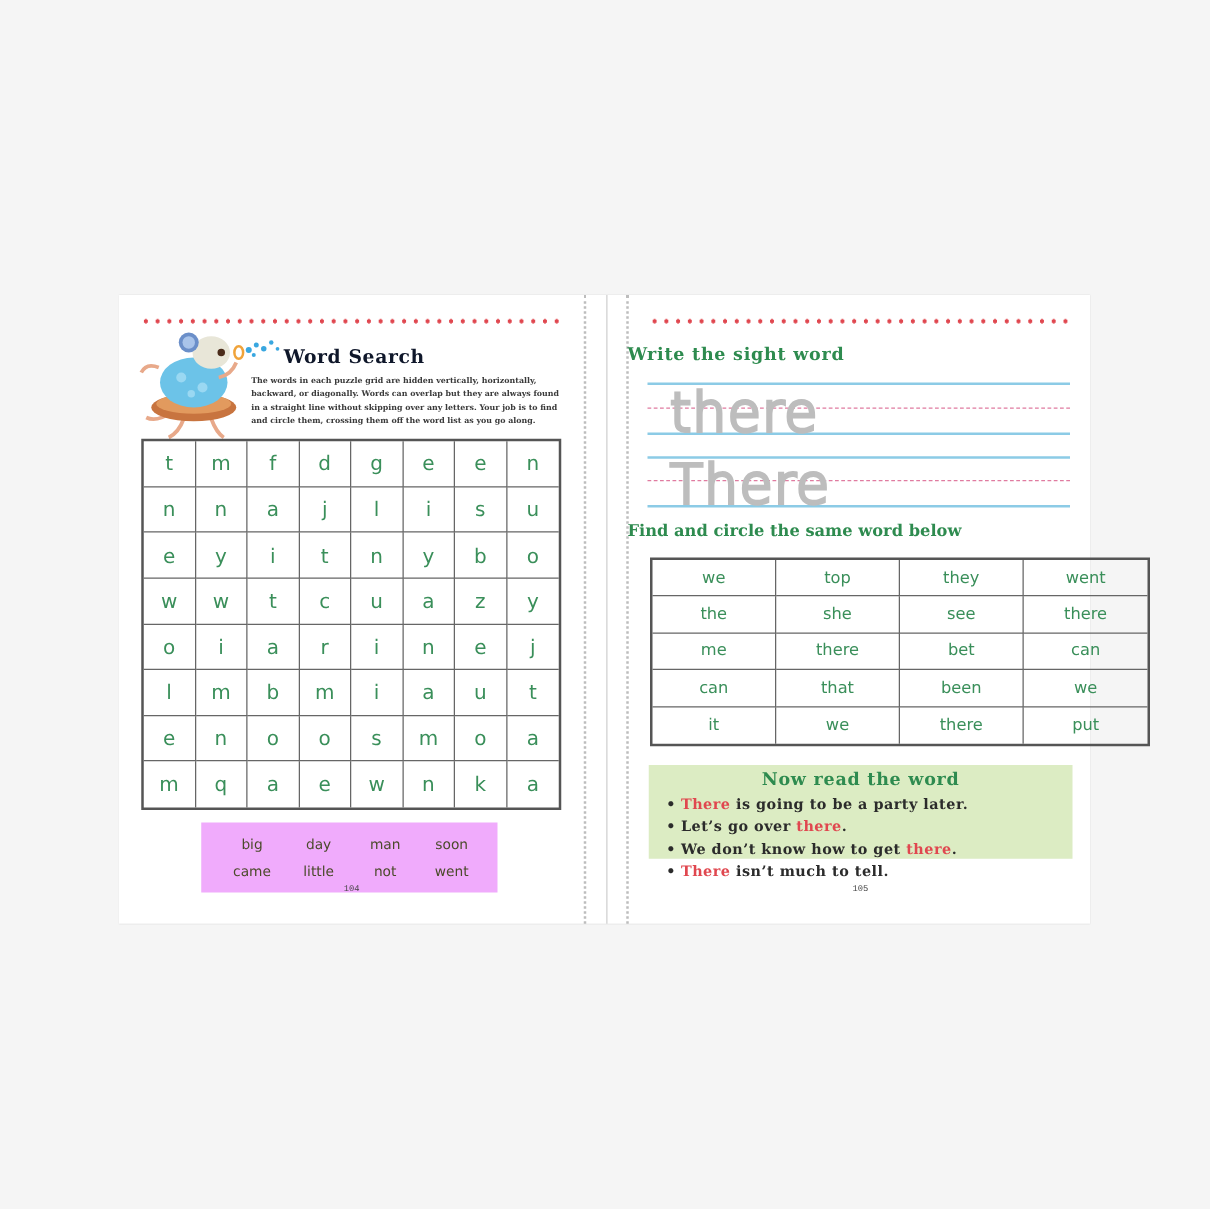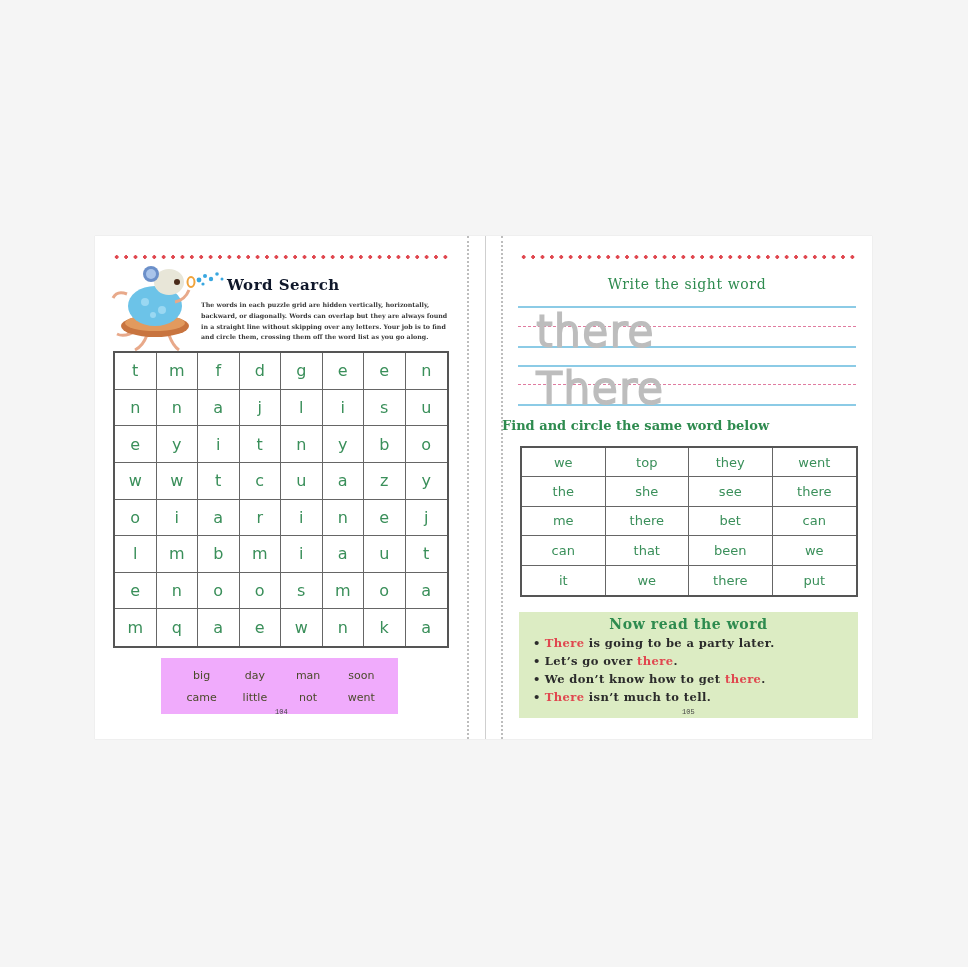--- a/index.html
+++ b/index.html
@@ -59,53 +59,53 @@
     font-family: "DejaVu Sans", sans-serif; font-size: 11px; color: #4a4a2a;
     display: flex; align-items: center; justify-content: center;
   }
   .page-num {
     position: absolute; top: 472px; font-family: Liberation Mono, monospace;
     font-size: 7px; color: #444;
   }
 
   
   .rp-title {
-    position: absolute; left: 0; right: 0; top: 40px; text-align: center;
-    font-family: "DejaVu Serif", serif; font-weight: normal; font-size: 14px;
+    position: absolute; left: 0; right: 0; top: 40px; text-align: left;
+    font-family: "DejaVu Serif", serif; font-weight: bold; font-size: 14px;
     color: #2e8b4f; letter-spacing: 0.6px;
   }
   .hw-line { position: absolute; left: 16px; right: 16px; height: 0; }
   .hw-line.blue { border-top: 2px solid #8ccbe6; }
   .hw-line.pink { border-top: 1.5px dashed #e07ba0; }
   .trace-word {
     position: absolute; left: 34px;
     font-family: "DejaVu Sans", sans-serif; font-size: 43px; line-height: 1;
     color: transparent; -webkit-text-stroke: 3px #bdbdbd; letter-spacing: 1px;
     font-weight: 300;
   }
   .find-title {
     position: absolute; left: 0; right: 0; top: 182px; text-align: left;
     font-family: "DejaVu Serif", serif; font-weight: bold; font-size: 13px;
     color: #2e8b4f;
   }
   .find-table {
-    position: absolute; left: 18px; top: 210px; width: 338px; height: 151px;
+    position: absolute; left: 18px; top: 210px; width: 400px; height: 151px;
     display: grid; grid-template-columns: repeat(4, 1fr); grid-template-rows: repeat(5, 1fr);
     border: 2px solid #555;
   }
   .find-table .cell {
     border-right: 1px solid #666; border-bottom: 1px solid #666;
     display: flex; align-items: center; justify-content: center;
     font-family: "DejaVu Sans", sans-serif; font-size: 13px; color: #3a8f5a;
   }
   .find-table .cell:nth-child(4n) { border-right: none; }
   .find-table .cell:nth-child(n+17) { border-bottom: none; }
 
   .read-box {
-    position: absolute; left: 17px; top: 376px; width: 339px; height: 106px;
+    position: absolute; left: 17px; top: 376px; width: 339px; height: 75px;
     background: #dcecc3; padding: 4px 10px;
   }
   .read-title {
     text-align: center; font-family: "DejaVu Serif", serif; font-weight: bold;
     font-size: 14px; color: #2e8b4f; letter-spacing: 0.6px; margin-bottom: 2px;
   }
   .read-line {
     font-family: "DejaVu Serif", serif; font-weight: bold; font-size: 11.5px;
     line-height: 18px; color: #2b2b2b; letter-spacing: 0.4px; padding-left: 4px;
   }

